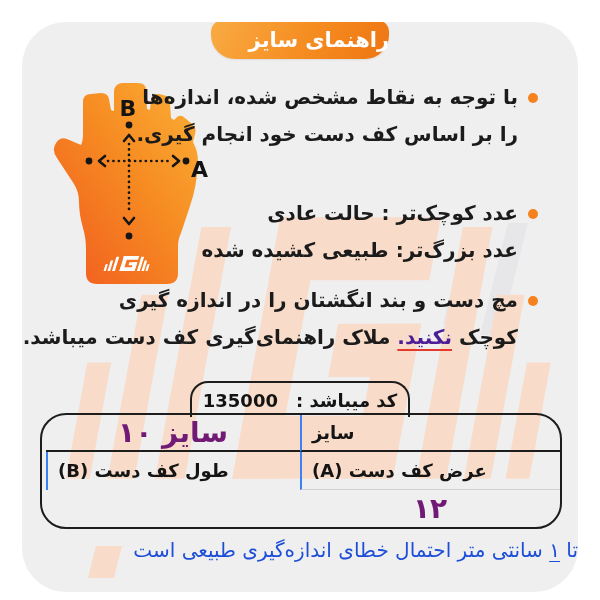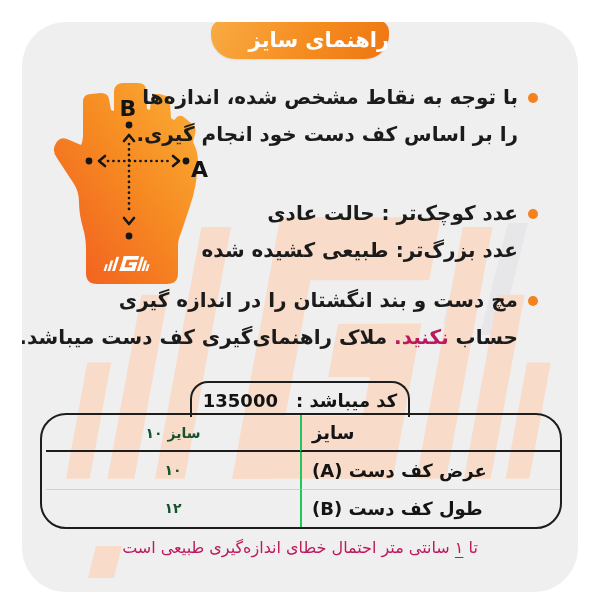--- a/index.html
+++ b/index.html
@@ -39,47 +39,47 @@
     padding-right:20px;white-space:nowrap;z-index:5;
   }
   .bullet .dot{
     position:absolute;right:0;top:14px;width:10px;height:10px;border-radius:50%;
     background:#f5821f;
   }
   .b1{top:57px;}
   .b2{top:149px;margin-top:24px;}
   .b3{top:260px;}
   .red-ul{
-    color:#be185d;text-decoration-color:#e6392d;
+    color:#4c1d95;text-decoration:underline;text-decoration-color:#e6392d;
     text-underline-offset:5px;text-decoration-thickness:1.5px;
   }
   
   .code-pill{
     position:absolute;left:50%;transform:translateX(-50%);top:359px;
     width:216px;height:34px;border:2px solid #1d1d1d;border-bottom:none;
     border-radius:18px 18px 0 0;
     display:flex;align-items:center;justify-content:center;gap:18px;
     direction:rtl;font-size:18px;font-weight:bold;color:#131313;z-index:6;
   }
   
   .sizes-table{
     position:absolute;left:18px;top:391px;width:518px;height:112px;
     border:2px solid #1d1d1d;border-radius:26px;overflow:hidden;
     display:grid;direction:rtl;grid-template-columns:260px 254px;grid-auto-rows:1fr;
     z-index:5;
   }
   .cell{display:flex;align-items:center;font-size:18px;color:#141414;font-weight:bold;}
-  .cell.label{justify-content:flex-end;padding-left:10px;padding-right:4px;border-left:2px solid #22c55e;}
-  .cell.value{justify-content:center;color:#14532d;font-size:14px;}
+  .cell.label{justify-content:flex-end;padding-left:10px;padding-right:4px;border-left:2px solid #3b82f6;}
+  .cell.value{justify-content:center;color:#701a75;font-size:28px;}
   .cell.hdr{border-bottom:2.5px solid #1d1d1d;}
   .cell.r2{border-bottom:1px solid #d2d2d2;}
   
   .note{
-    position:absolute;left:0;top:516px;width:100%;text-align:center;direction:rtl;
-    font-size:16px;color:#be185d;z-index:5;
+    position:absolute;left:0;top:516px;width:100%;text-align:right;direction:rtl;
+    font-size:20px;color:#1d4ed8;z-index:5;
   }
   .note .ul{text-decoration:underline;text-underline-offset:4px;text-decoration-thickness:1.2px;}
 </style>
 </head>
 <body>
 
 <div class="card">
 
   <div class="gray-stripe gs1"></div>
   <div class="gray-stripe gs2"></div>
@@ -150,34 +150,33 @@
   <div class="bullet b2">
     <span class="dot"></span>
     <div>عدد کوچک‌تر : حالت عادی</div>
     <div>عدد بزرگ‌تر: طبیعی کشیده شده</div>
   </div>
 
   <div class="bullet b3">
     <span class="dot"></span>
     <div>مچ دست و بند انگشتان را در اندازه گیری</div>
     <div>
-      <span>حساب </span><span class="red-ul">نکنید.</span><span> ملاک راهنمای‌گیری کف دست میباشد.</span>
+      <span>کوچک </span><span class="red-ul">نکنید.</span><span> ملاک راهنمای‌گیری کف دست میباشد.</span>
     </div>
   </div>
 
   <div class="code-pill">
     <span>کد میباشد :</span>
     <span>135000</span>
   </div>
 
   <div class="sizes-table">
     <div class="cell label hdr">سایز</div>
     <div class="cell value hdr">سایز ۱۰</div>
     <div class="cell label r2">عرض کف دست (A)</div>
-    <div class="cell value r2">۱۰</div>
     <div class="cell label">طول کف دست (B)</div>
     <div class="cell value">۱۲</div>
   </div>
 
   <div class="note">
     <span>تا </span><span class="ul">۱</span><span> سانتی متر احتمال خطای اندازه‌گیری طبیعی است</span>
   </div>
 
   <div class="badge">
     <span>راهنمای سایز</span>

